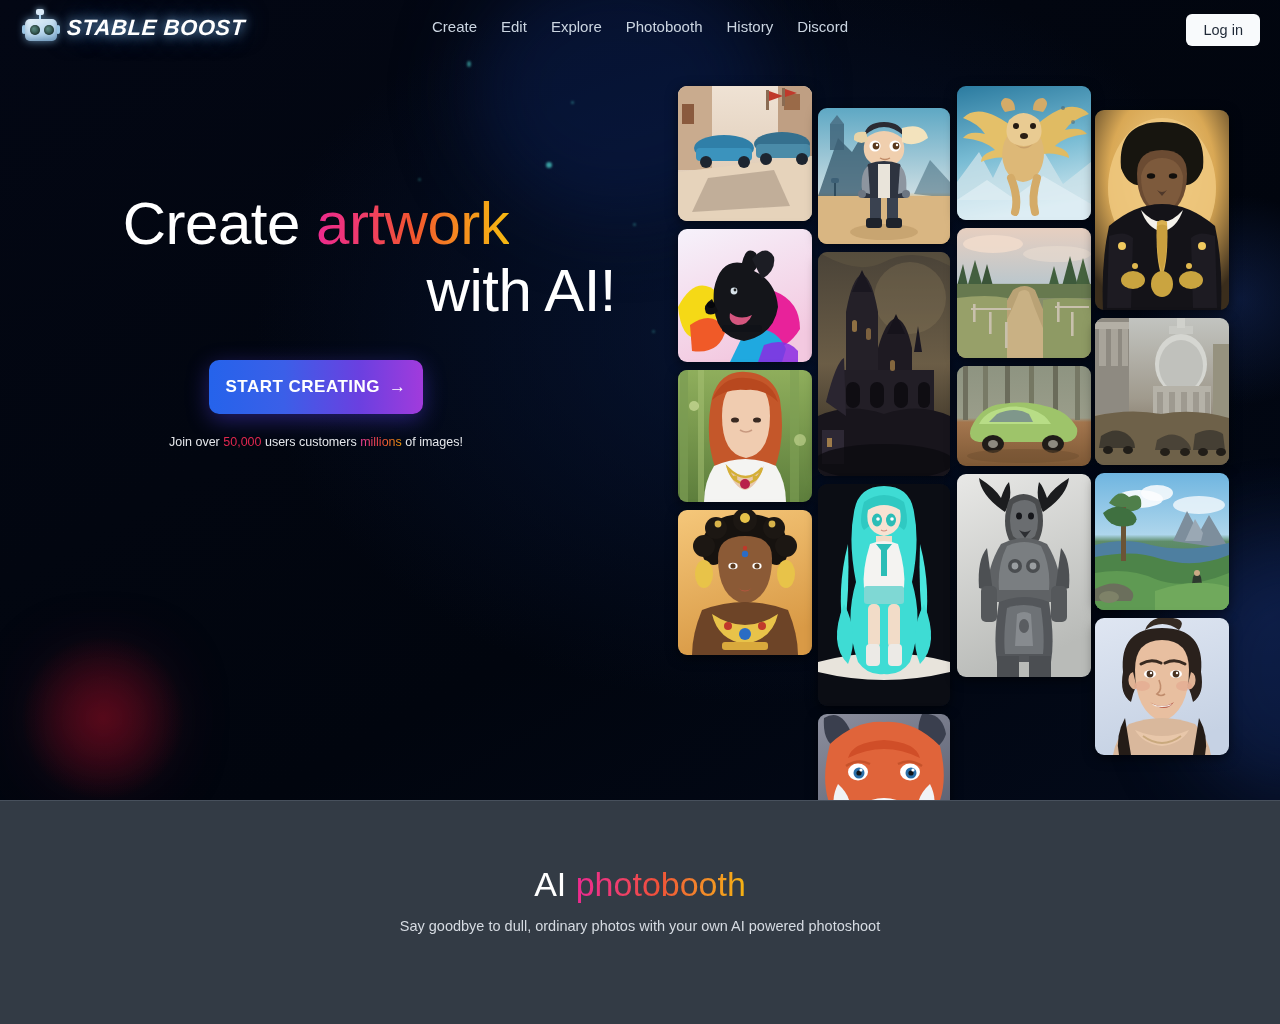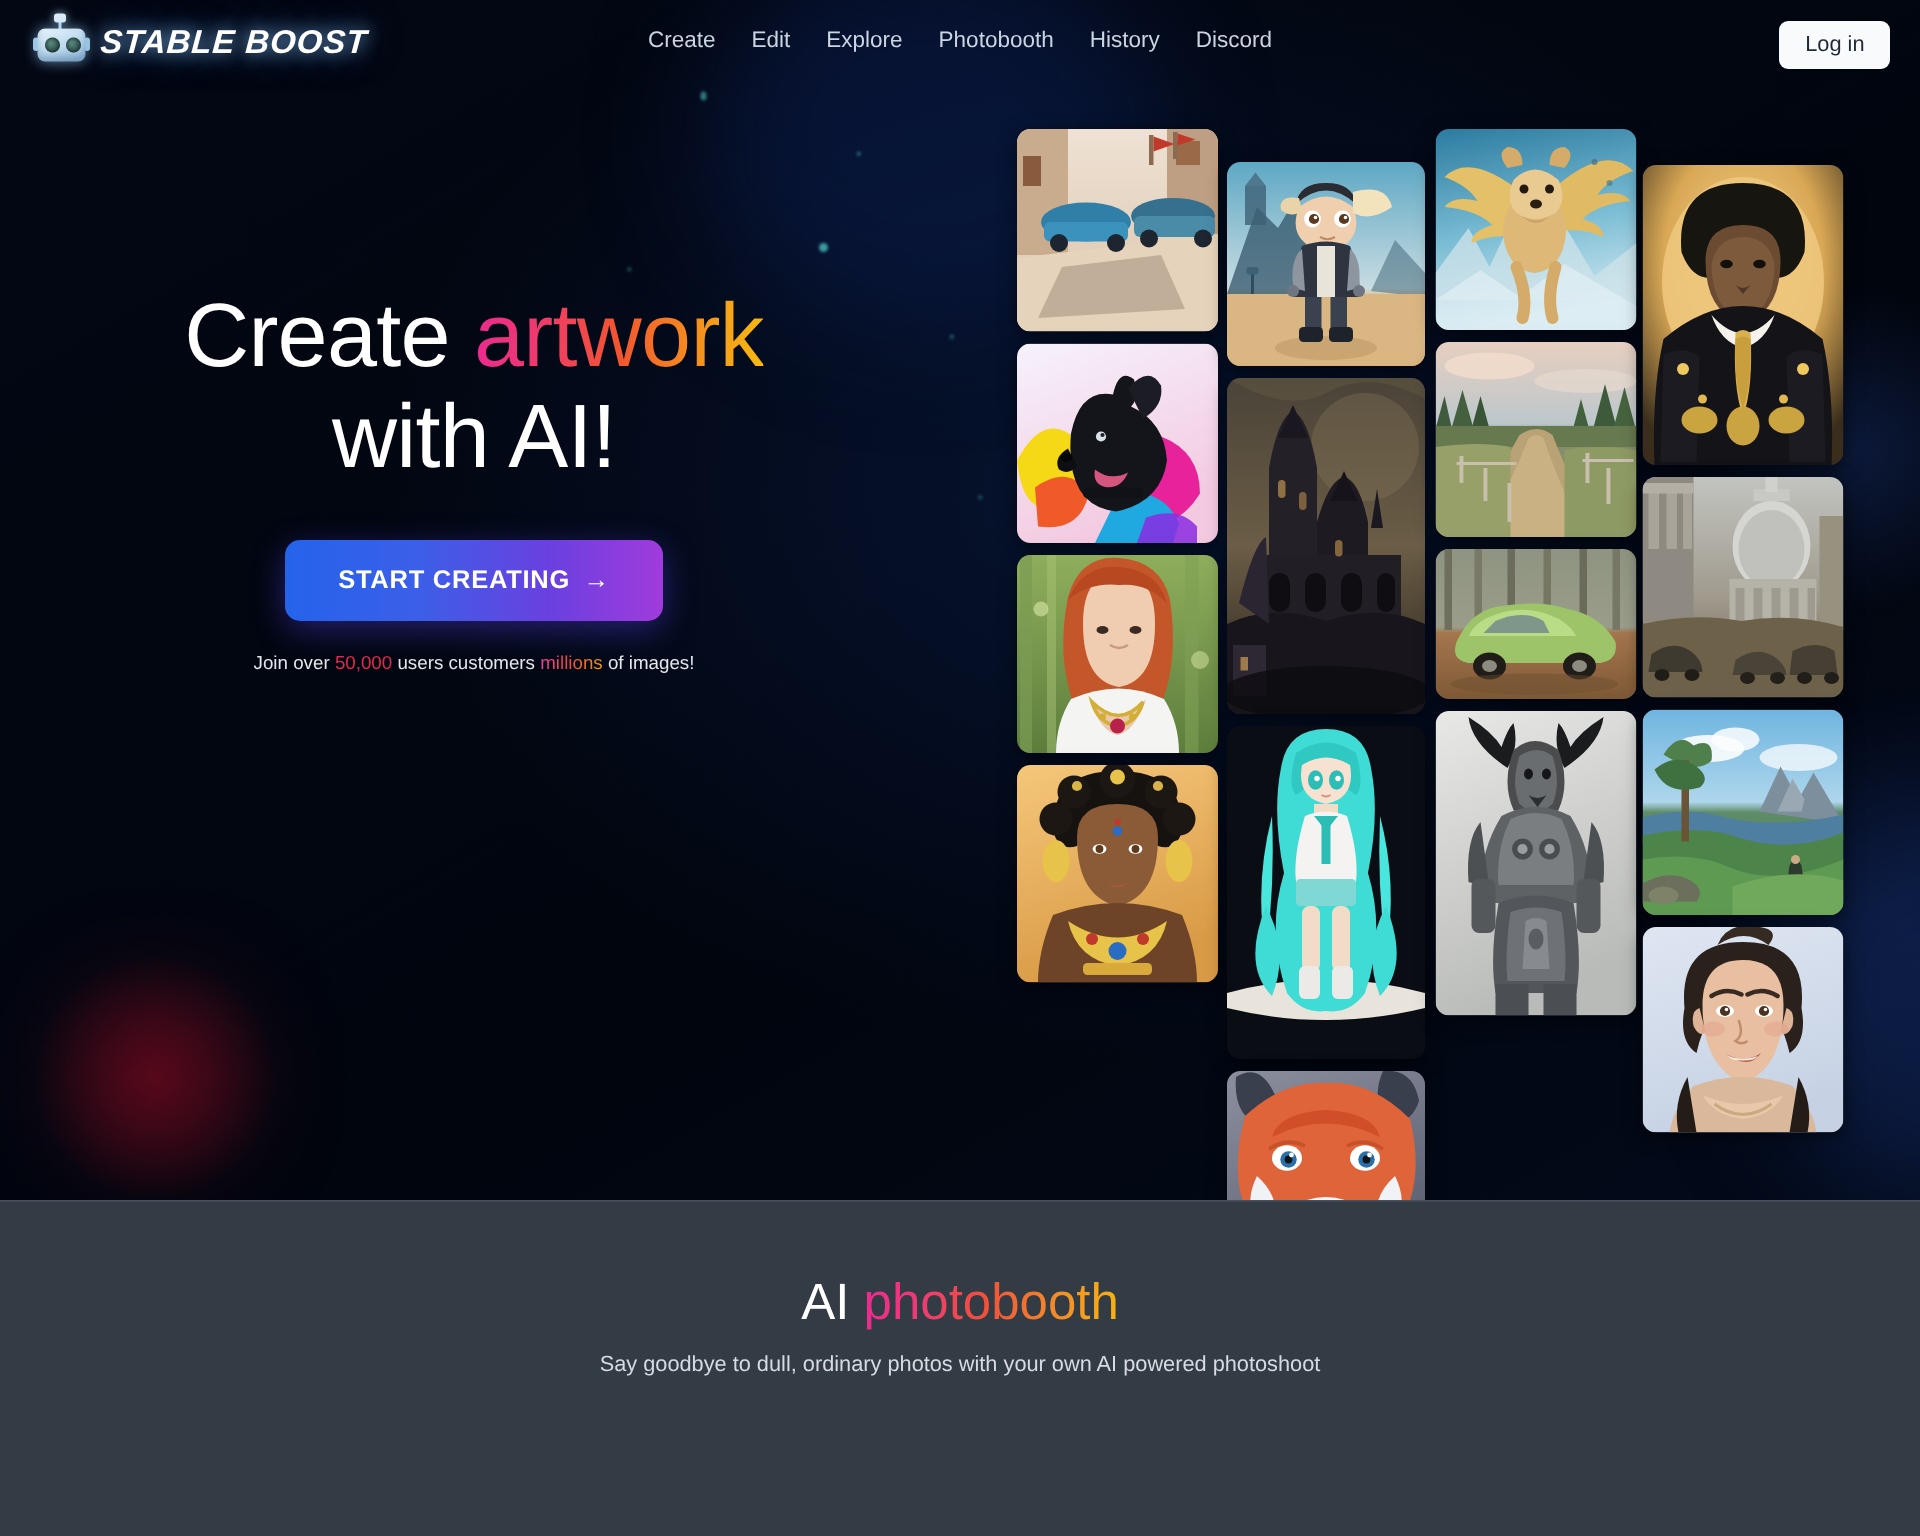--- a/index.html
+++ b/index.html
@@ -176,21 +176,21 @@
     font-weight: 400;
     color: #ffffff;
     letter-spacing: -.5px;
   }
   .headline .grad {
     background: linear-gradient(90deg, #ec2a8f 0%, #ef3b6a 24%, #f2552f 50%, #f58a1f 74%, #f6b911 100%);
     -webkit-background-clip: text;
     background-clip: text;
     color: transparent;
   }
-  .headline .line2 { display: block; }
+  .headline .line2 { display: block; text-align: right; }
 
   .subcopy {
     margin-top: 24px;
     font-size: 13.5px;
     line-height: 1.42;
     color: #e2e8f0;
     width: 500px;
     margin-left: auto;
     margin-right: auto;
   }
@@ -198,21 +198,21 @@
   .cta-wrap {
     margin-top: 36px;
     display: flex;
     justify-content: center;
   }
   .cta {
     display: inline-flex;
     align-items: center;
     justify-content: center;
     gap: 9px;
-    width: 252px;
+    width: 214px;
     height: 54px;
     border: none;
     border-radius: 10px;
     background: linear-gradient(90deg, #2563eb 0%, #3b5fe8 35%, #6a40e0 70%, #a13bdc 100%);
     color: #ffffff;
     font-size: 17px;
     font-weight: 700;
     letter-spacing: .5px;
     cursor: pointer;
     box-shadow: 0 6px 22px rgba(80,60,220,.45);
@@ -268,21 +268,21 @@
   .photobooth {
     position: absolute;
     left: 0; top: 800px;
     width: 1280px;
     height: 224px;
     background: #333b45;
     border-top: 1px solid #47505c;
     text-align: center;
   }
   .pb-title {
-    margin-top: 48px;
+    margin-top: 64px;
     font-size: 34px;
     color: #ffffff;
     font-weight: 400;
   }
   .pb-title .grad {
     background: linear-gradient(90deg, #ec2a8f 0%, #ee3b73 22%, #f05139 48%, #f3892a 74%, #f5b312 100%);
     -webkit-background-clip: text;
     background-clip: text;
     color: transparent;
   }

